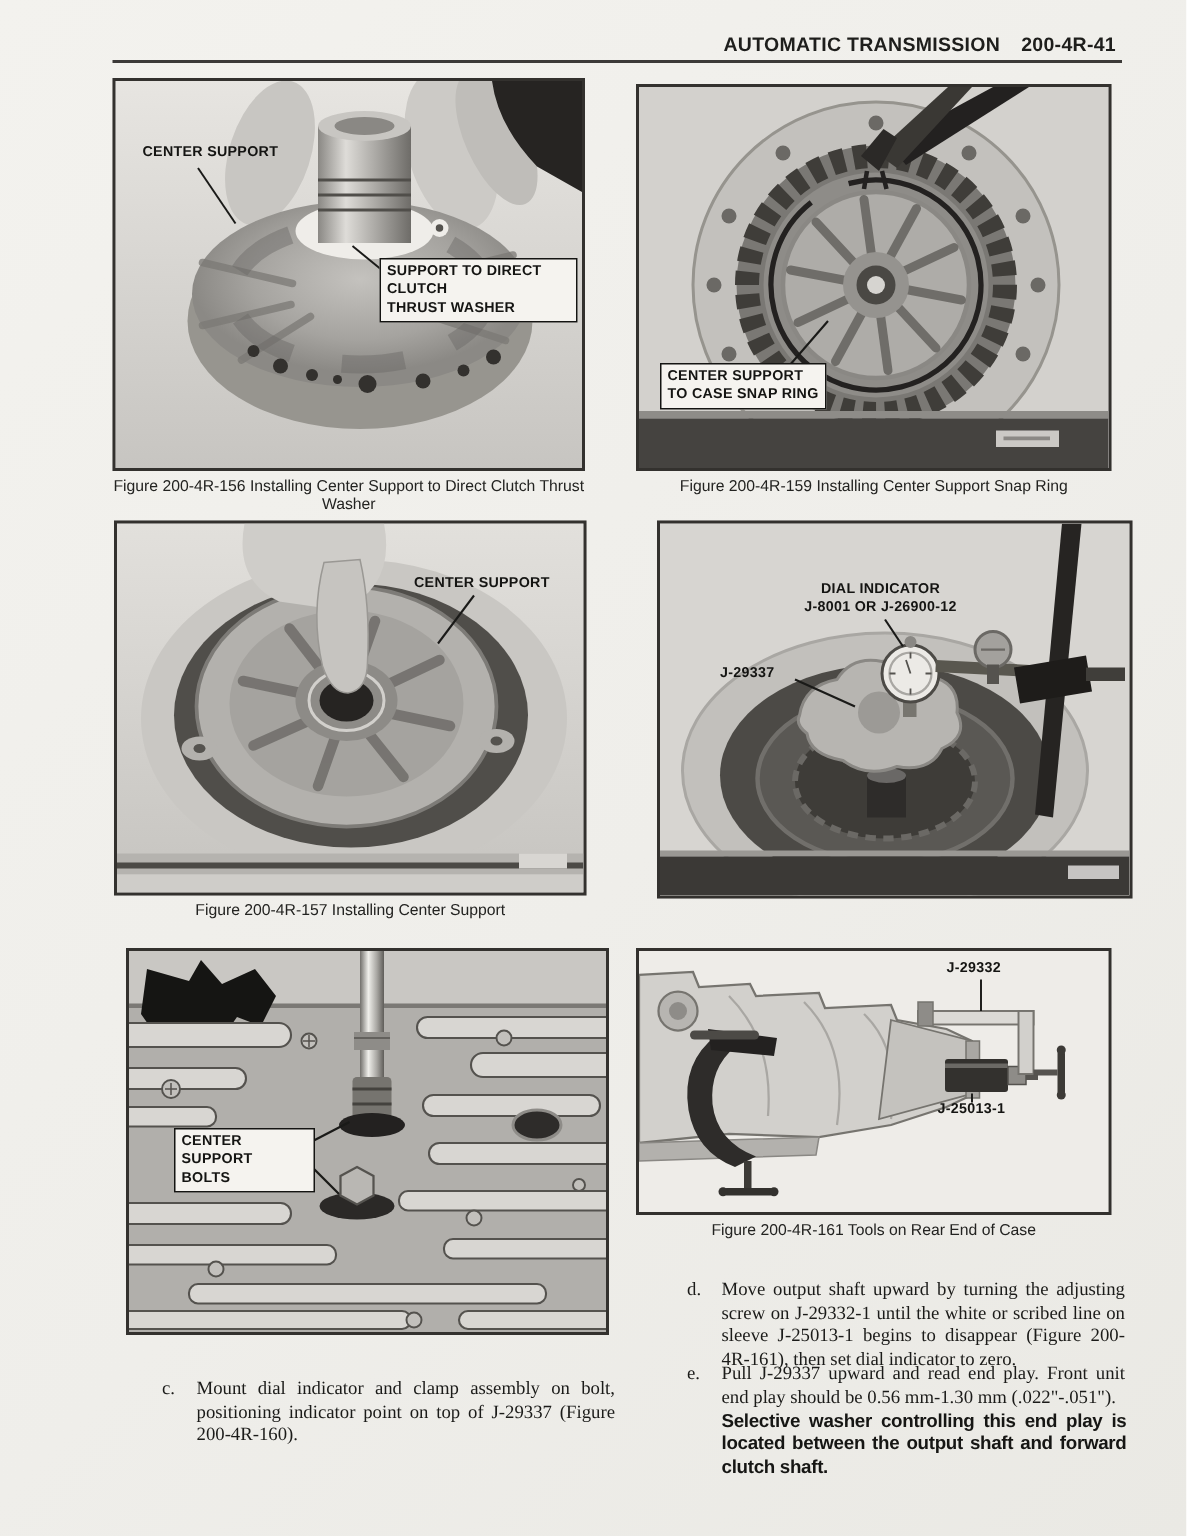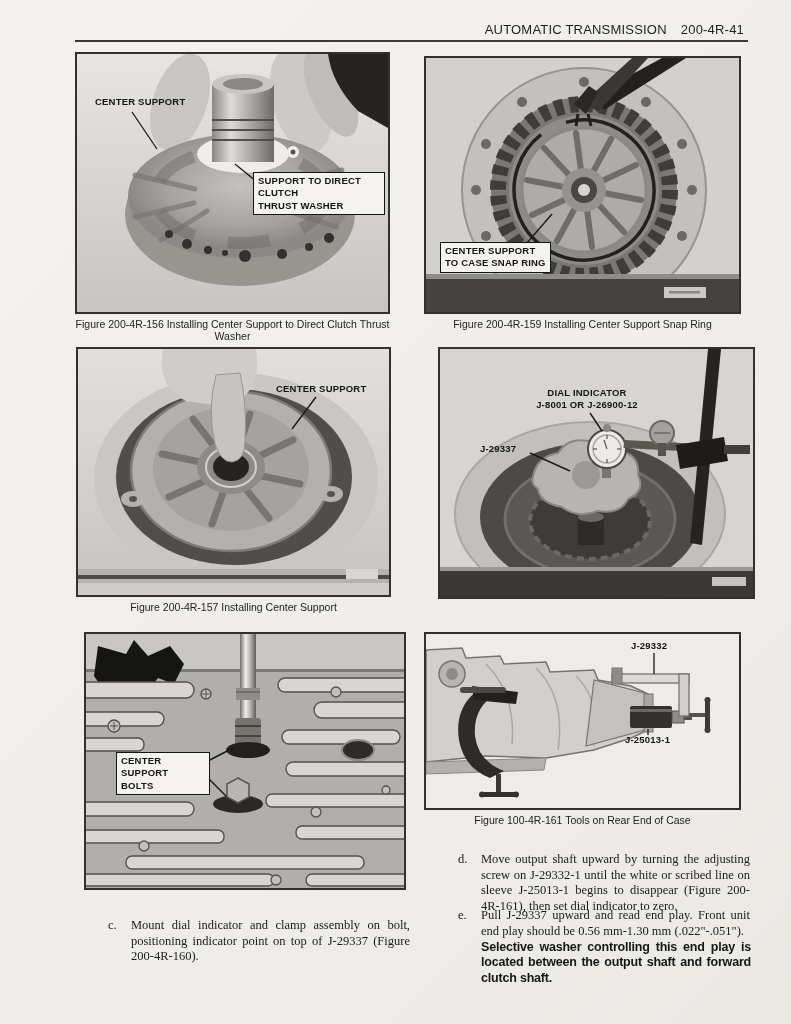--- a/index.html
+++ b/index.html
@@ -2,21 +2,21 @@
 <html><head>
 <meta charset="utf-8">
 <style>
   html,body{margin:0;padding:0;}
   .page{
     position:relative; width:791px; height:1024px; overflow:hidden;
     background:linear-gradient(135deg,#f3f2ee 0%,#efeeea 55%,#eae9e4 100%);
     font-family:"Liberation Sans",sans-serif; color:#1c1c1a;
   }
   
-  .hdr{position:absolute; top:22px; right:47px; font-weight:normal; font-size:13px; letter-spacing:.2px; color:#1e1e1c; white-space:nowrap;}
+  .hdr{position:absolute; top:22px; right:47px; font-weight:bold; font-size:13px; letter-spacing:.2px; color:#1e1e1c; white-space:nowrap;}
   .hdr .code{margin-left:14px;}
   .hdr-rule{position:absolute; left:75px; top:40px; width:673px; height:2px; background:#3c3a38;}
   
   .figure{position:absolute;}
   .photo{position:relative; border:2px solid #33312e; background:#d6d4d0; overflow:hidden; box-sizing:content-box;}
   .caption{
     position:relative; margin-top:4px; width:calc(100% + 18px); margin-left:-9px;
     text-align:center; font-size:10.5px; line-height:1.18; color:#232321; letter-spacing:0;
   }
   
@@ -394,21 +394,21 @@
             <circle cx="90" cy="160.5" r="3" fill="#33312e"></circle>
         </g>
         <g stroke="#1a1a18" stroke-width="1.3">
           <line x1="228" y1="19" x2="228" y2="40"></line>
           <line x1="222" y1="95" x2="222" y2="101"></line>
         </g>
       </svg>
       <div class="callout" style="left:205px; top:6px;">J-29332</div>
       <div class="callout" style="left:199px; top:100px;">J-25013-1</div>
     </div>
-    <div class="caption">Figure 100-4R-161 Tools on Rear End of Case</div>
+    <div class="caption">Figure 200-4R-161 Tools on Rear End of Case</div>
   </div>
 
   <div class="item" style="left:108px; top:918px; width:302px;">
     <span>c.</span>
     <span class="txt">Mount dial indicator and clamp assembly on bolt, positioning indicator point on top of J-29337 (Figure 200-4R-160).</span>
   </div>
 
   <div class="item" style="left:458px; top:852px; width:292px;">
     <span>d.</span>
     <span class="txt">Move output shaft upward by turning the adjusting screw on J-29332-1 until the white or scribed line on sleeve J-25013-1 begins to disappear (Figure 200-4R-161), then set dial indicator to zero.</span>

